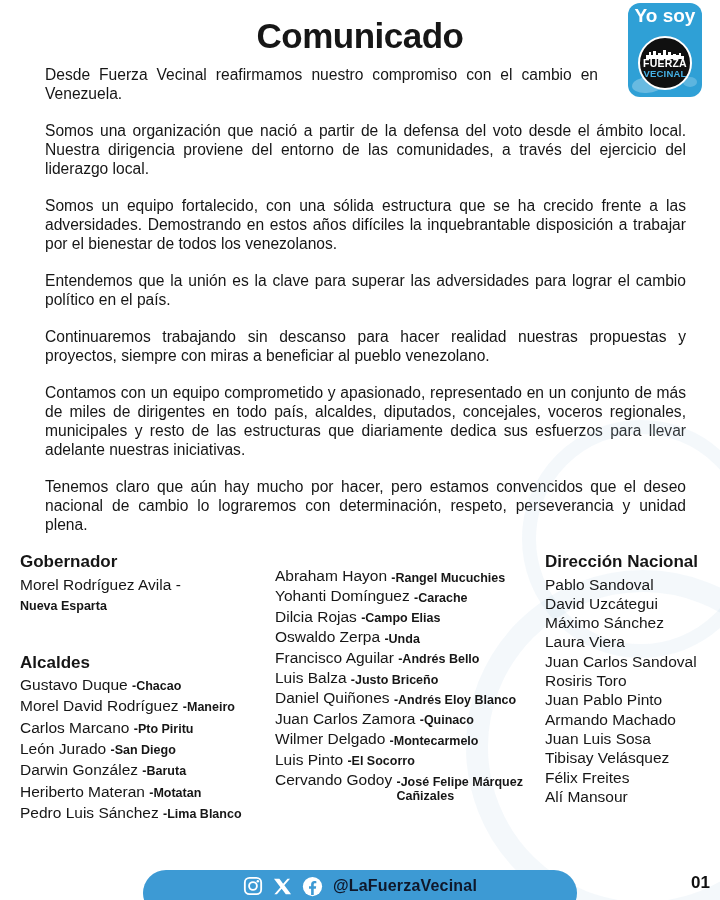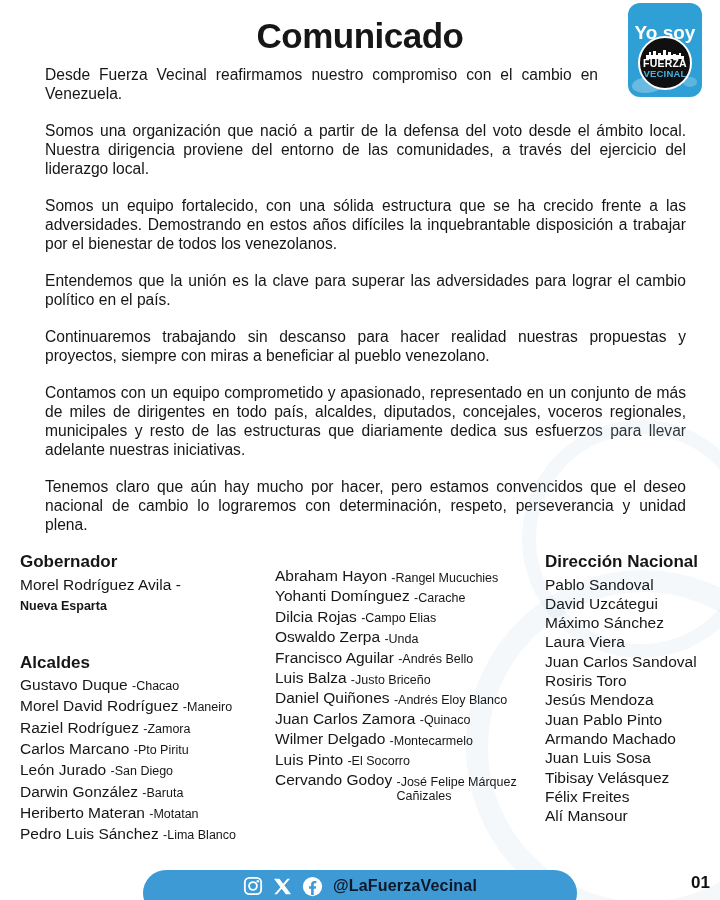--- a/index.html
+++ b/index.html
@@ -20,21 +20,21 @@
 
   
   .logo {
     position:absolute; left:628px; top:3px; width:74px; height:94px;
     background:#2FA0D6; border-radius:12px; text-align:center;
   }
   .logo-splash { position:absolute; left:4px; bottom:4px; width:30px; height:16px;
     background:rgba(255,255,255,0.28); border-radius:60% 40% 55% 45%; }
   .logo-splash2 { position:absolute; right:5px; bottom:10px; width:14px; height:10px;
     background:rgba(255,255,255,0.22); border-radius:50%; }
-  .logo-tagline { margin:0; padding-top:20px; font-size:19px; font-weight:800; color:#fff; line-height:1.1; }
+  .logo-tagline { margin:0; padding-top:3px; font-size:19px; font-weight:800; color:#fff; line-height:1.1; }
   .logo-circle {
     position:absolute; left:10px; top:33px; width:54px; height:54px; box-sizing:border-box;
     background:#101010; border:2px solid #fff; border-radius:50%;
   }
   .skyline { position:absolute; top:7px; left:6px; }
   .brand-top { position:absolute; top:19px; left:0; width:100%; font-size:10.5px; font-weight:800; color:#fff; letter-spacing:0.2px; }
   .brand-bottom { position:absolute; top:30px; left:0; width:100%; font-size:9.5px; font-weight:800; color:#45B1E6; letter-spacing:0.2px; }
 
   
   .bodytext { margin:12px 34px 0 45px; }
@@ -48,21 +48,21 @@
   .col-mid   { left:275px; top:14px; width:274px; }
   .col-right { left:545px; width:172px; }
 
   .h { font-size:17px; font-weight:800; margin:0 0 3px 0; line-height:1.15; }
   .h2 { margin-top:40px; }
   .gov-name { font-size:15.5px; line-height:20px; }
   .region { font-size:12.5px; font-weight:600; margin-top:4px; }
 
   .row { font-size:15.5px; line-height:19.3px; }
   .col-mid .row { line-height:20.4px; }
-  .place { font-size:12.5px; font-weight:400; }
+  .place { font-size:12.5px; font-weight:700; }
   .mid-place { display:inline-block; max-width:132px; vertical-align:top; line-height:14.5px; padding-top:4.5px; }
   .nat { font-size:15.5px; line-height:19.3px; }
 
   
   .footer-pill {
     position:absolute; left:143px; top:870px; width:434px; height:46px;
     background:#3D9AD4; border-radius:23px; box-sizing:border-box;
     display:flex; align-items:center; justify-content:center; gap:10px;
     padding-bottom:14px;
   }
@@ -119,21 +119,20 @@
       <div class="gov-name">Morel Rodríguez Avila -</div>
       <div class="region">Nueva Esparta</div>
       <div class="h h2">Alcaldes</div>
       <div>
 
           <div class="row"><span class="name">Gustavo Duque</span> <span class="place">-Chacao</span></div>
 
           <div class="row"><span class="name">Morel David Rodríguez</span> <span class="place">-Maneiro</span></div>
 
 
-          <div class="row"><span class="name">Raziel Rodríguez</span> <span class="place">-Zamora</span></div>
 
           <div class="row"><span class="name">Carlos Marcano</span> <span class="place">-Pto Piritu</span></div>
 
           <div class="row"><span class="name">León Jurado</span> <span class="place">-San Diego</span></div>
 
           <div class="row"><span class="name">Darwin González</span> <span class="place">-Baruta</span></div>
 
           <div class="row"><span class="name">Heriberto Materan</span> <span class="place">-Motatan</span></div>
 
           <div class="row"><span class="name">Pedro Luis Sánchez</span> <span class="place">-Lima Blanco</span></div>
@@ -174,21 +173,20 @@
           <div class="row nat">David Uzcátegui</div>
 
           <div class="row nat">Máximo Sánchez</div>
 
           <div class="row nat">Laura Viera</div>
 
           <div class="row nat">Juan Carlos Sandoval</div>
 
           <div class="row nat">Rosiris Toro</div>
 
-          <div class="row nat">Jesús Mendoza</div>
 
           <div class="row nat">Juan Pablo Pinto</div>
 
           <div class="row nat">Armando Machado</div>
 
           <div class="row nat">Juan Luis Sosa</div>
 
           <div class="row nat">Tibisay Velásquez</div>
 
           <div class="row nat">Félix Freites</div>

